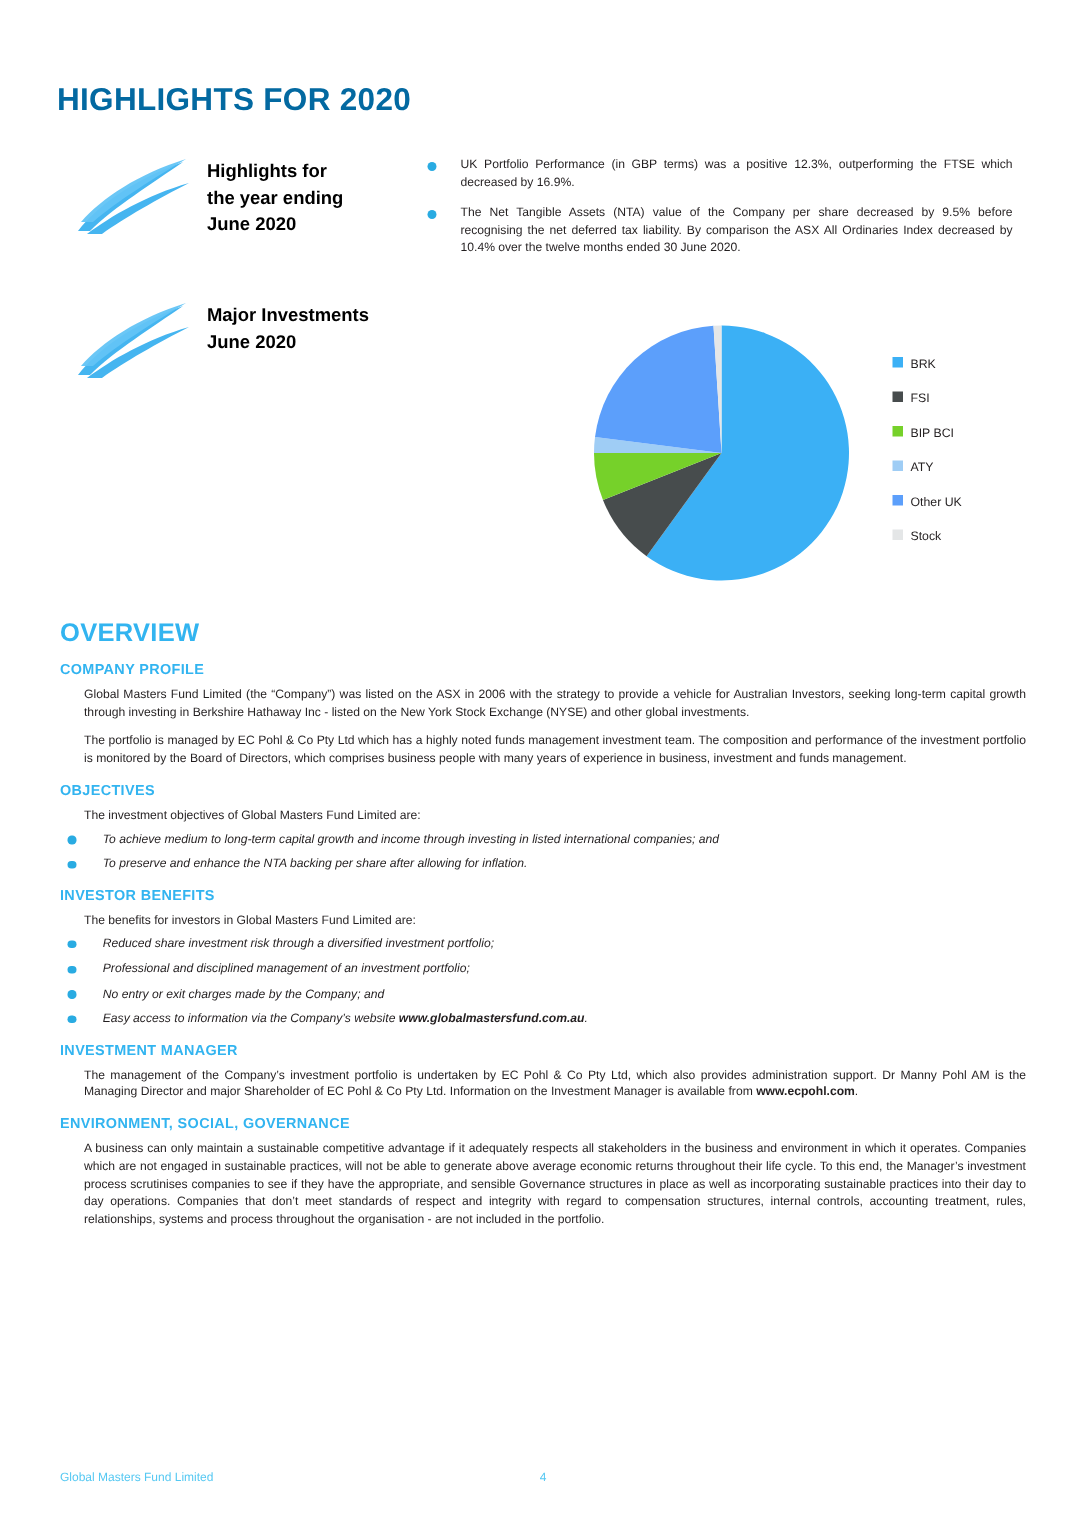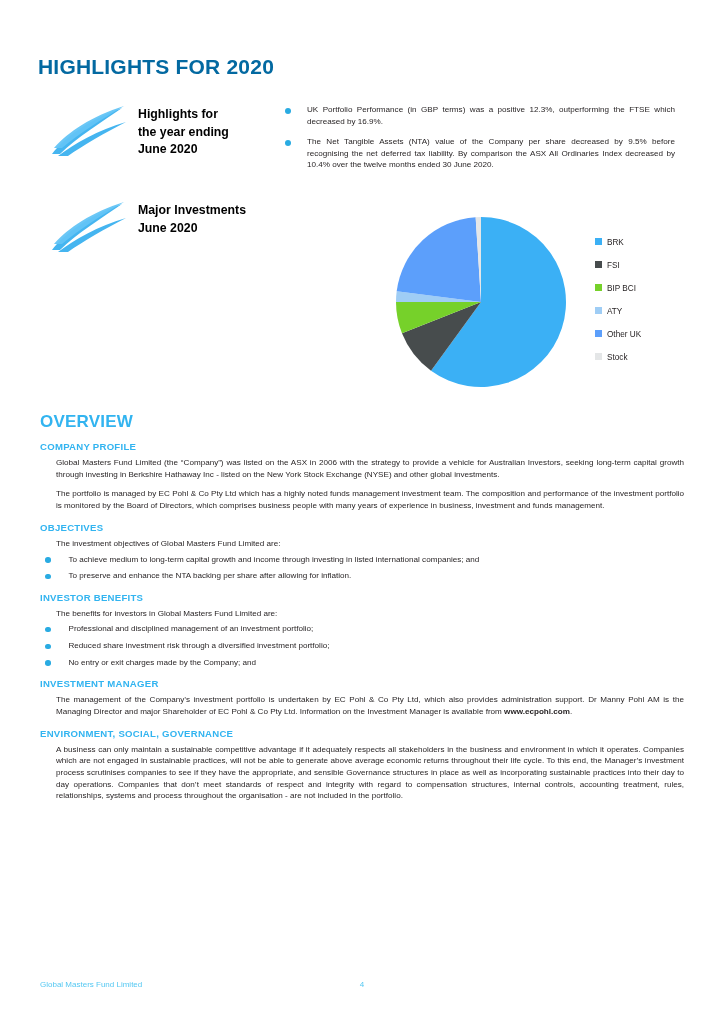--- a/index.html
+++ b/index.html
@@ -178,20 +178,21 @@
     height: 5.5px;
     border-radius: 50%;
     background: #29abe2;
     margin: 3.5px 18px 0 5px;
   }
   ul.bullets li .txt {
     font-size: 8.1px;
     line-height: 11.6px;
     color: #231f20;
     flex: 1 1 auto;
+    font-style: italic;
   }
   .bold { font-weight: bold; }
 
   
   .footer {
     position: absolute;
     left: 40px;
     bottom: 30px;
     width: 644px;
     height: 14px;
@@ -325,29 +326,33 @@
         </li>
       </ul>
     </div>
 
     <div class="block">
       <div class="h2">INVESTOR BENEFITS</div>
       <p class="body tight">The benefits for investors in Global Masters Fund Limited are:</p>
       <ul class="bullets">
         <li>
           <span class="dot"></span>
+          <span class="txt">Reduced share investment risk through a diversified investment portfolio;</span>
+        </li>
+        <li>
+          <span class="dot"></span>
           <span class="txt">Professional and disciplined management of an investment portfolio;</span>
         </li>
         <li>
           <span class="dot"></span>
-          <span class="txt">Reduced share investment risk through a diversified investment portfolio;</span>
-        </li>
-        <li>
-          <span class="dot"></span>
           <span class="txt">No entry or exit charges made by the Company; and</span>
+        </li>
+        <li>
+          <span class="dot"></span>
+          <span class="txt"><span>Easy access to information via the Company’s website </span><span class="bold">www.globalmastersfund.com.au</span><span>.</span></span>
         </li>
       </ul>
     </div>
 
     <div class="block">
       <div class="h2">INVESTMENT MANAGER</div>
       <p class="body"><span>The management of the Company’s investment portfolio is undertaken by EC Pohl &amp; Co Pty Ltd, which also provides administration support.  Dr Manny Pohl AM is the Managing Director and major Shareholder of EC Pohl &amp; Co Pty Ltd.  Information on the Investment Manager is available from </span><span class="bold">www.ecpohl.com</span><span>.</span></p>
     </div>
 
     <div class="block">

